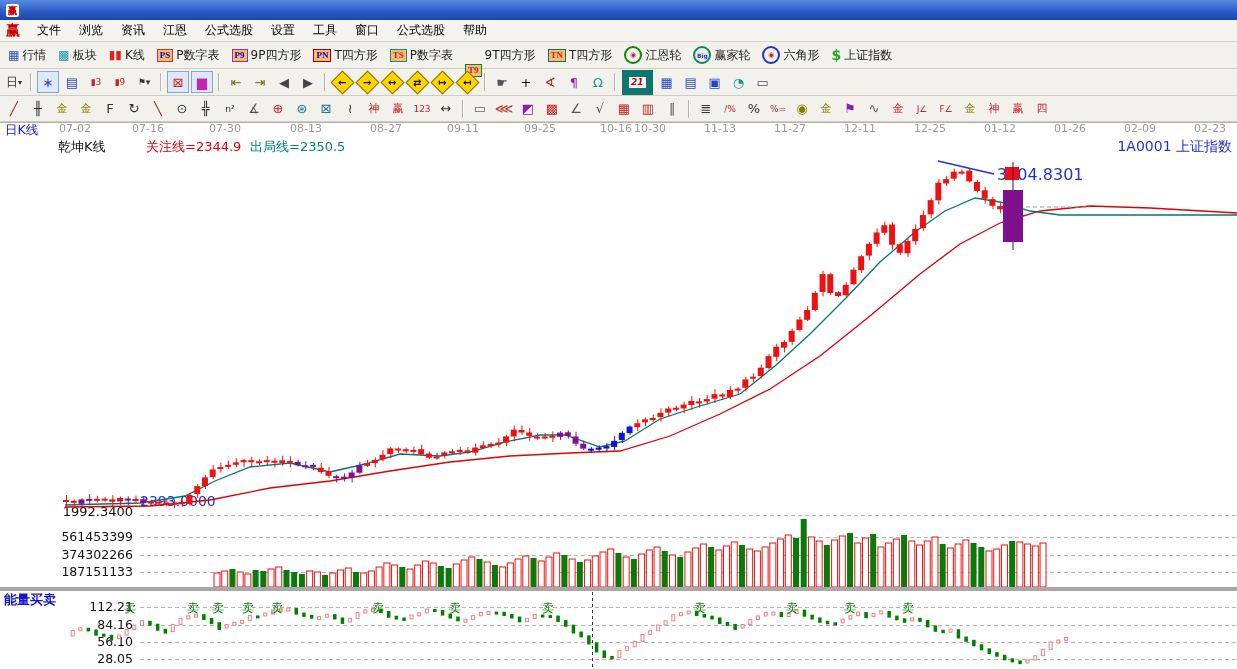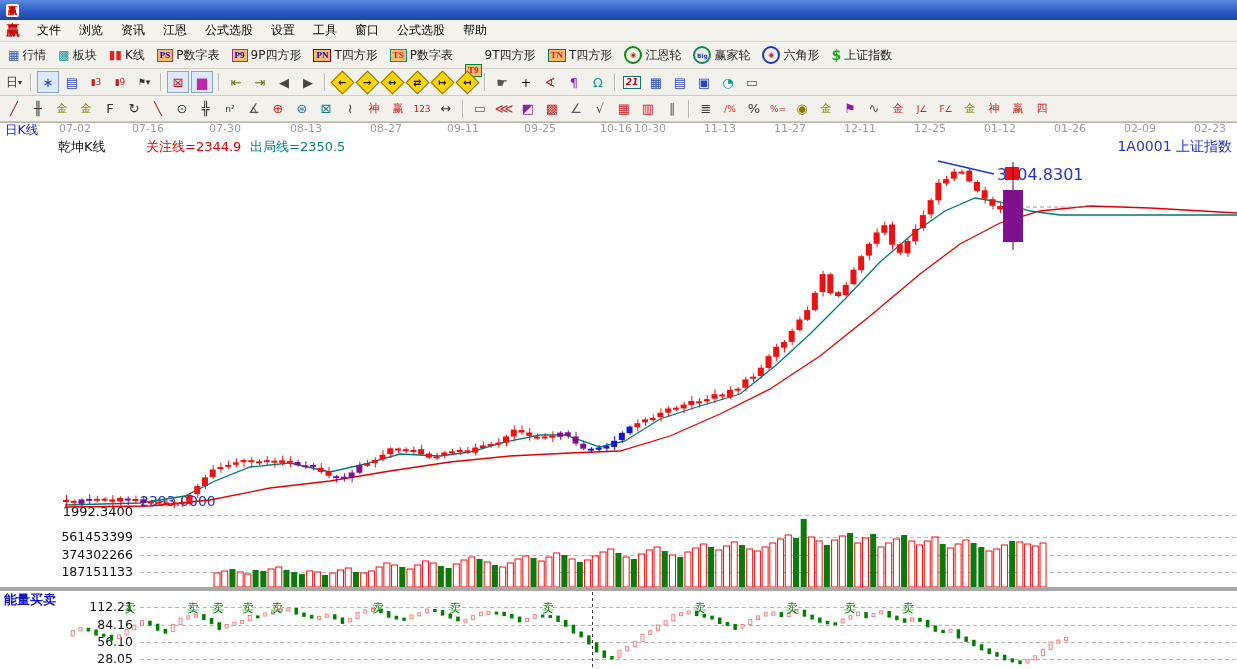--- a/index.html
+++ b/index.html
@@ -22,21 +22,21 @@
     margin:0 1px;border:1px solid transparent;font-size:13px;color:#333;}
   .tb-btn.pressed{border:1px solid #8aa6cc;background:#dde8f8;}
   .tb-sep{width:1px;height:18px;background:#b7b4aa;border-right:1px solid #fff;margin:0 4px;}
   .icon-box{display:inline-block;font-size:9px;font-weight:bold;line-height:11px;padding:0 2px;
     border:1px solid;background:#fdba74;font-family:Liberation Serif, serif;}
   .icon-circle{display:inline-flex;align-items:center;justify-content:center;width:14px;height:14px;
     border:2px solid;border-radius:50%;font-size:8px;font-weight:bold;}
   .diamond{display:inline-flex;align-items:center;justify-content:center;width:15px;height:15px;
     background:#ffd400;border:1px solid #8a7400;transform:rotate(45deg);margin:0 2px;}
   .diamond>span{transform:rotate(-45deg);font-size:10px;color:#111;font-weight:bold;}
-  .cal-box{display:inline-block;border:1px solid #0f766e;background:#fff;color:#c00;font-size:9px;
+  .cal-box{display:inline-block;border:7px solid #0f766e;background:#fff;color:#c00;font-size:9px;
     font-weight:bold;line-height:11px;padding:0 2px;font-style:italic;}
   #chart-wrap{position:relative;width:1237px;height:551px;}
   svg text{font-family:"DejaVu Sans","Liberation Sans",sans-serif;}
 </style>
 </head>
 <body>
 
 <div class="titlebar">
   <span class="app-icon">赢</span>
 </div>

